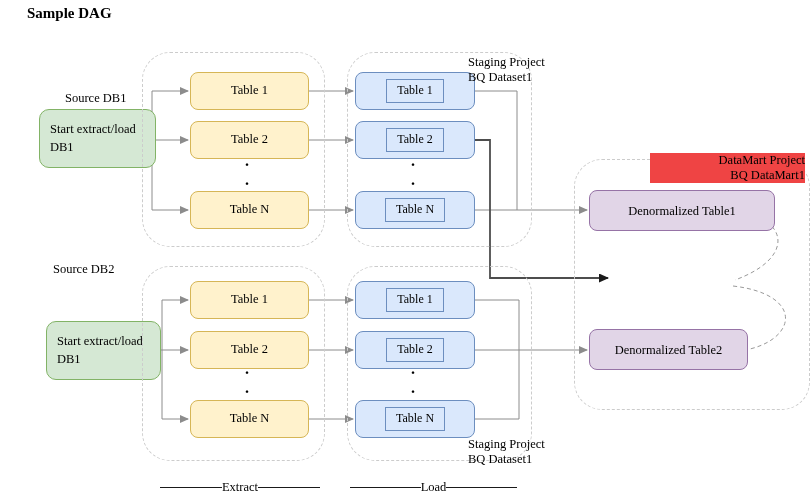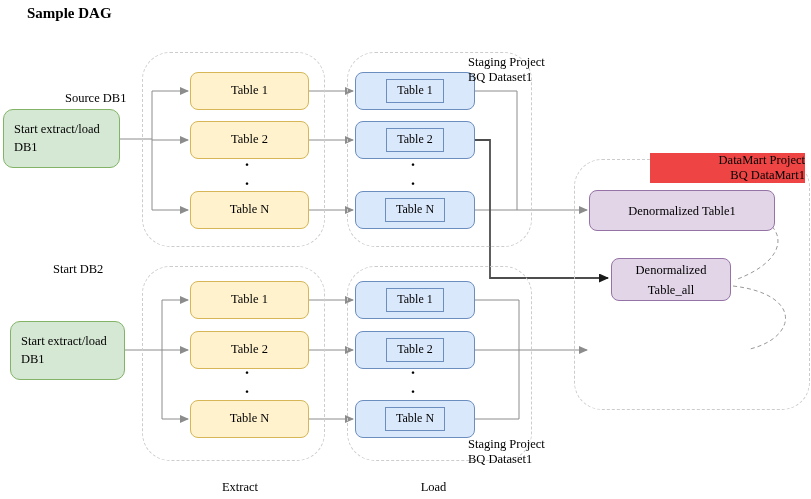--- a/index.html
+++ b/index.html
@@ -5,32 +5,32 @@
   html,body{margin:0;padding:0;background:#fff;}
   #canvas{
     position:relative;width:811px;height:499px;background:#fff;overflow:hidden;
     font-family:Liberation Serif, serif;color:#000;
   }
   #connectors{position:absolute;left:0;top:0;width:811px;height:499px;}
   .group{position:absolute;border:1px dashed #cccccc;border-radius:28px;background:transparent;}
   .node{position:absolute;display:flex;align-items:center;justify-content:center;
     font-size:12.5px;line-height:1.4;text-align:center;white-space:pre-line;box-sizing:border-box;}
   .green{background:#d5e8d4;border:1px solid #82b366;border-radius:10px;
-    justify-content:flex-start;text-align:left;padding-left:10px;}
+    justify-content:flex-start;text-align:left;padding-left:10px;margin-left:36px;}
   .yellow{background:#fff2cc;border:1px solid #d6b656;border-radius:8px;}
   .blue{background:#dae8fc;border:1px solid #6c8ebf;border-radius:8px;}
   .purple{background:#e1d5e7;border:1px solid #9673a6;border-radius:8px;line-height:1.6;}
   .inner-rect{border:1px solid #6c8ebf;background:#dae8fc;padding:2px 10px 3px 10px;font-size:12px;white-space:nowrap;}
   .label{position:absolute;font-size:12.5px;line-height:15px;white-space:pre-line;}
   .label.center{text-align:left;}
   .label.right{text-align:right;}
   #title{position:absolute;left:27px;top:5px;font-size:15px;font-weight:bold;}
   .dots{position:absolute;display:flex;flex-direction:column;align-items:center;gap:8px;}
   .dot{font-weight:700;font-size:16px;line-height:10px;height:11px;display:block;}
-  .stage{position:absolute;display:flex;align-items:center;height:15px;font-size:12.5px;flex-direction:column;}
+  .stage{position:absolute;display:flex;align-items:center;height:15px;font-size:12.5px;}
   .stage .fline{flex:1;height:1px;background:#1a1a1a;}
   .stage .stext{padding:0;white-space:nowrap;}
 </style>
 </head>
 <body>
 
 <div id="canvas">
 
   <svg id="connectors" width="811" height="499" viewBox="0 0 811 499">
     <defs>
@@ -97,21 +97,21 @@
   <div class="node blue" style="left:355px;top:191px;width:120px;height:38px;">
     <span class="inner-rect">Table N</span>
   </div>
   <div class="dots" style="left:411px;top:156px;">
     <span class="dot">.</span>
     <span class="dot">.</span>
   </div>
   <div class="label center" style="left:468px;top:55px;width:118px;">Staging Project
 BQ Dataset1</div>
 
-  <div class="label" style="left:53px;top:262px;width:90px;">Start DB2</div>
+  <div class="label" style="left:53px;top:262px;width:90px;">Source DB2</div>
   <div class="node green" style="left:10px;top:321px;width:115px;height:59px;">Start extract/load
 DB1</div>
 
   <div class="group" style="left:142px;top:266px;width:181px;height:193px;"></div>
   <div class="node yellow" style="left:190px;top:281px;width:119px;height:38px;">Table 1</div>
   <div class="node yellow" style="left:190px;top:331px;width:119px;height:38px;">Table 2</div>
   <div class="node yellow" style="left:190px;top:400px;width:119px;height:38px;">Table N</div>
   <div class="dots" style="left:245px;top:364px;">
     <span class="dot">.</span>
     <span class="dot">.</span>
@@ -131,22 +131,21 @@
     <span class="dot">.</span>
     <span class="dot">.</span>
   </div>
   <div class="label center" style="left:468px;top:437px;width:118px;">Staging Project
 BQ Dataset1</div>
 
   <div class="group" style="left:574px;top:159px;width:234px;height:249px;"></div>
   <div class="label right" style="left:650px;top:153px;width:155px;background:#ef4444;">DataMart Project
 BQ DataMart1</div>
   <div class="node purple" style="left:589px;top:190px;width:186px;height:41px;">Denormalized Table1</div>
-  <div class="node purple" style="left:611px;top:258px;width:120px;height:43px;">Denormalized
-Table_all</div>
+  <div class="node purple" style="left:589px;top:329px;width:159px;height:41px;">Denormalized Table2</div>
 
   <div class="stage" style="left:160px;top:480px;width:160px;">
     <span class="fline"></span>
     <span class="stext">Extract</span>
     <span class="fline"></span>
   </div>
   <div class="stage" style="left:350px;top:480px;width:167px;">
     <span class="fline"></span>
     <span class="stext">Load</span>
     <span class="fline"></span>

